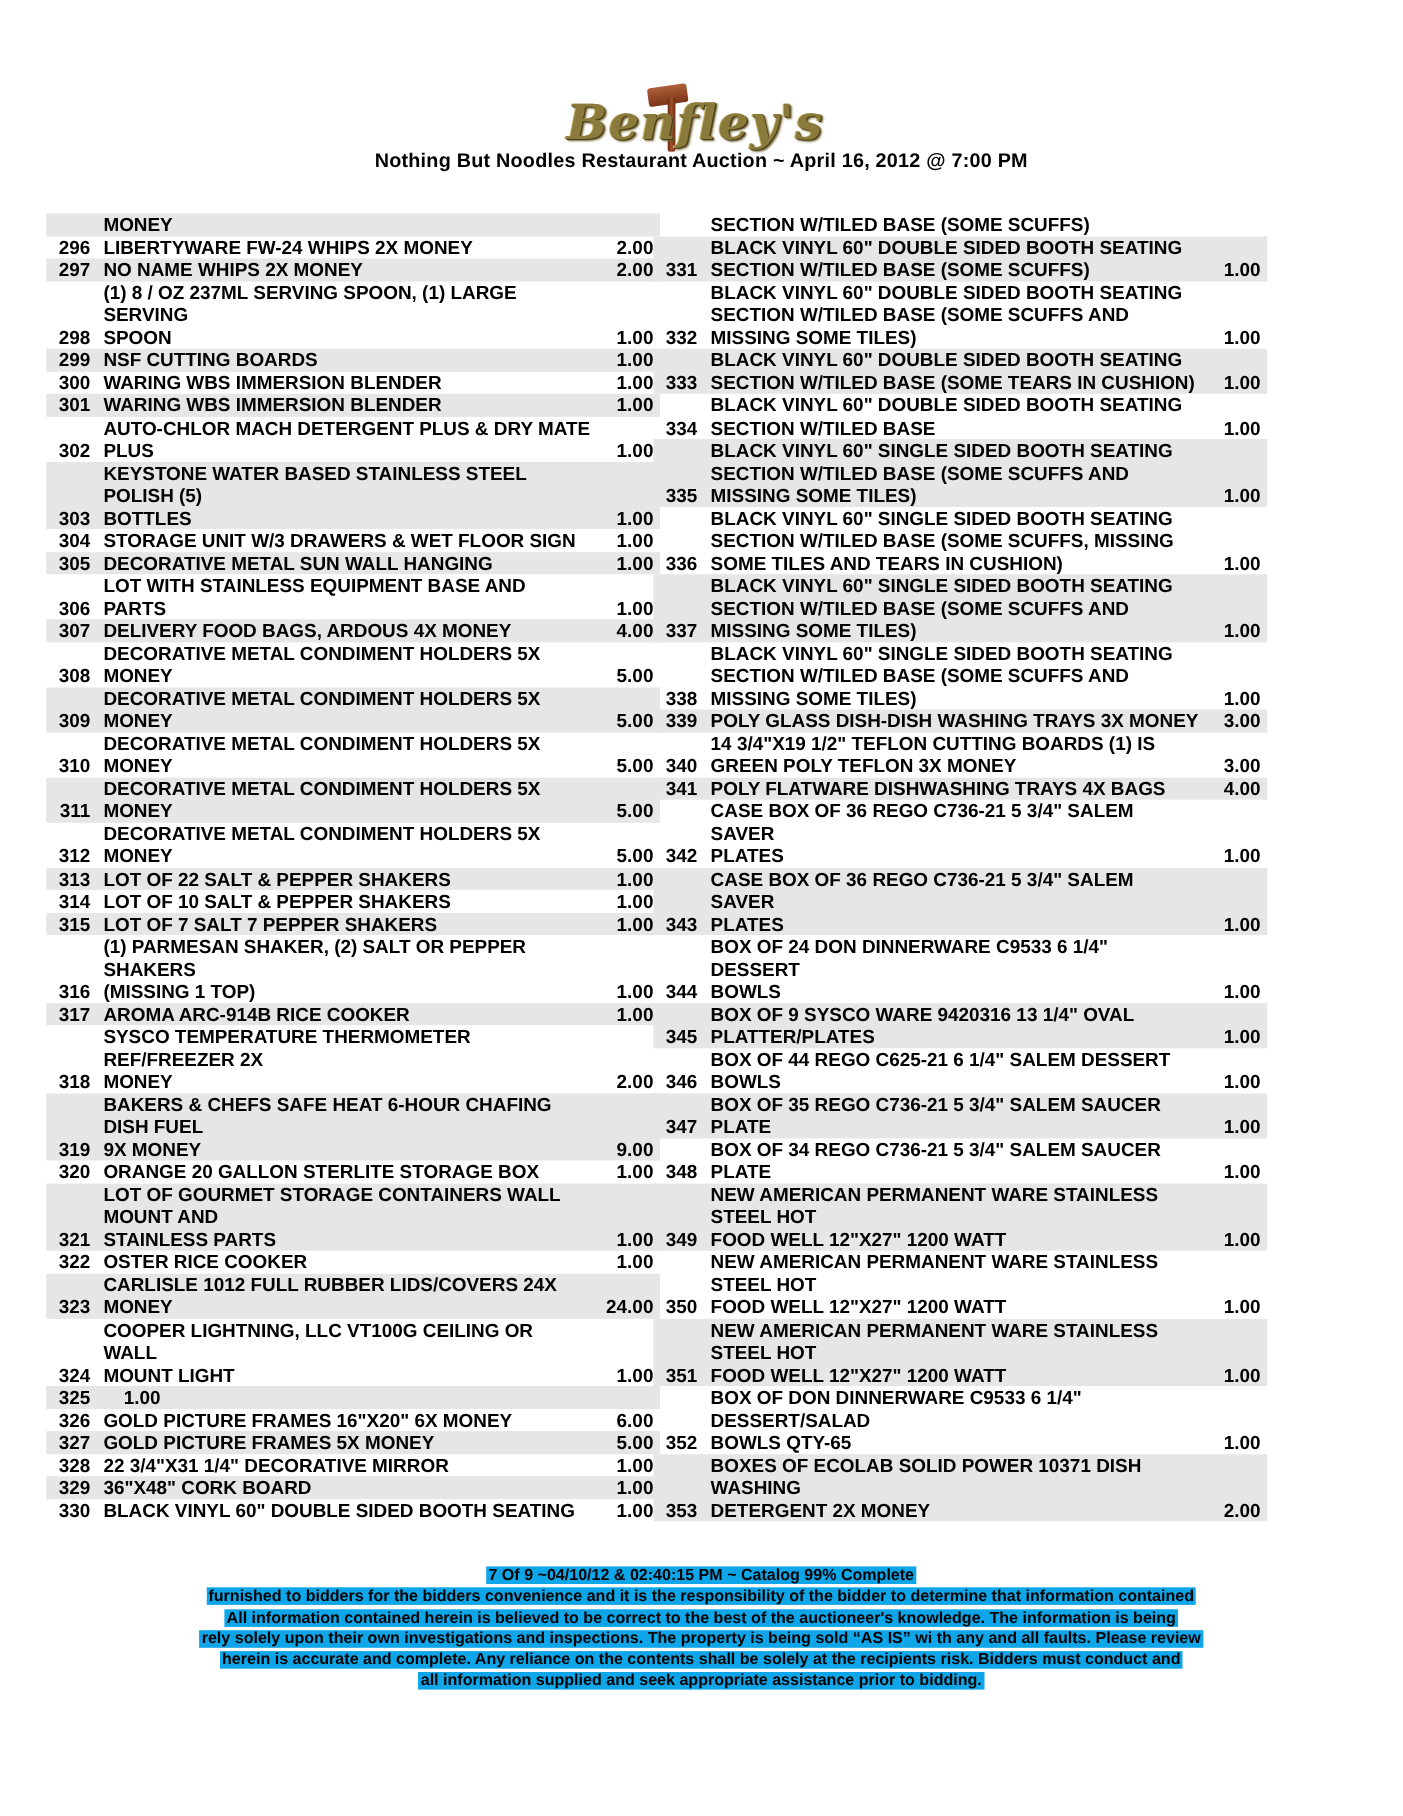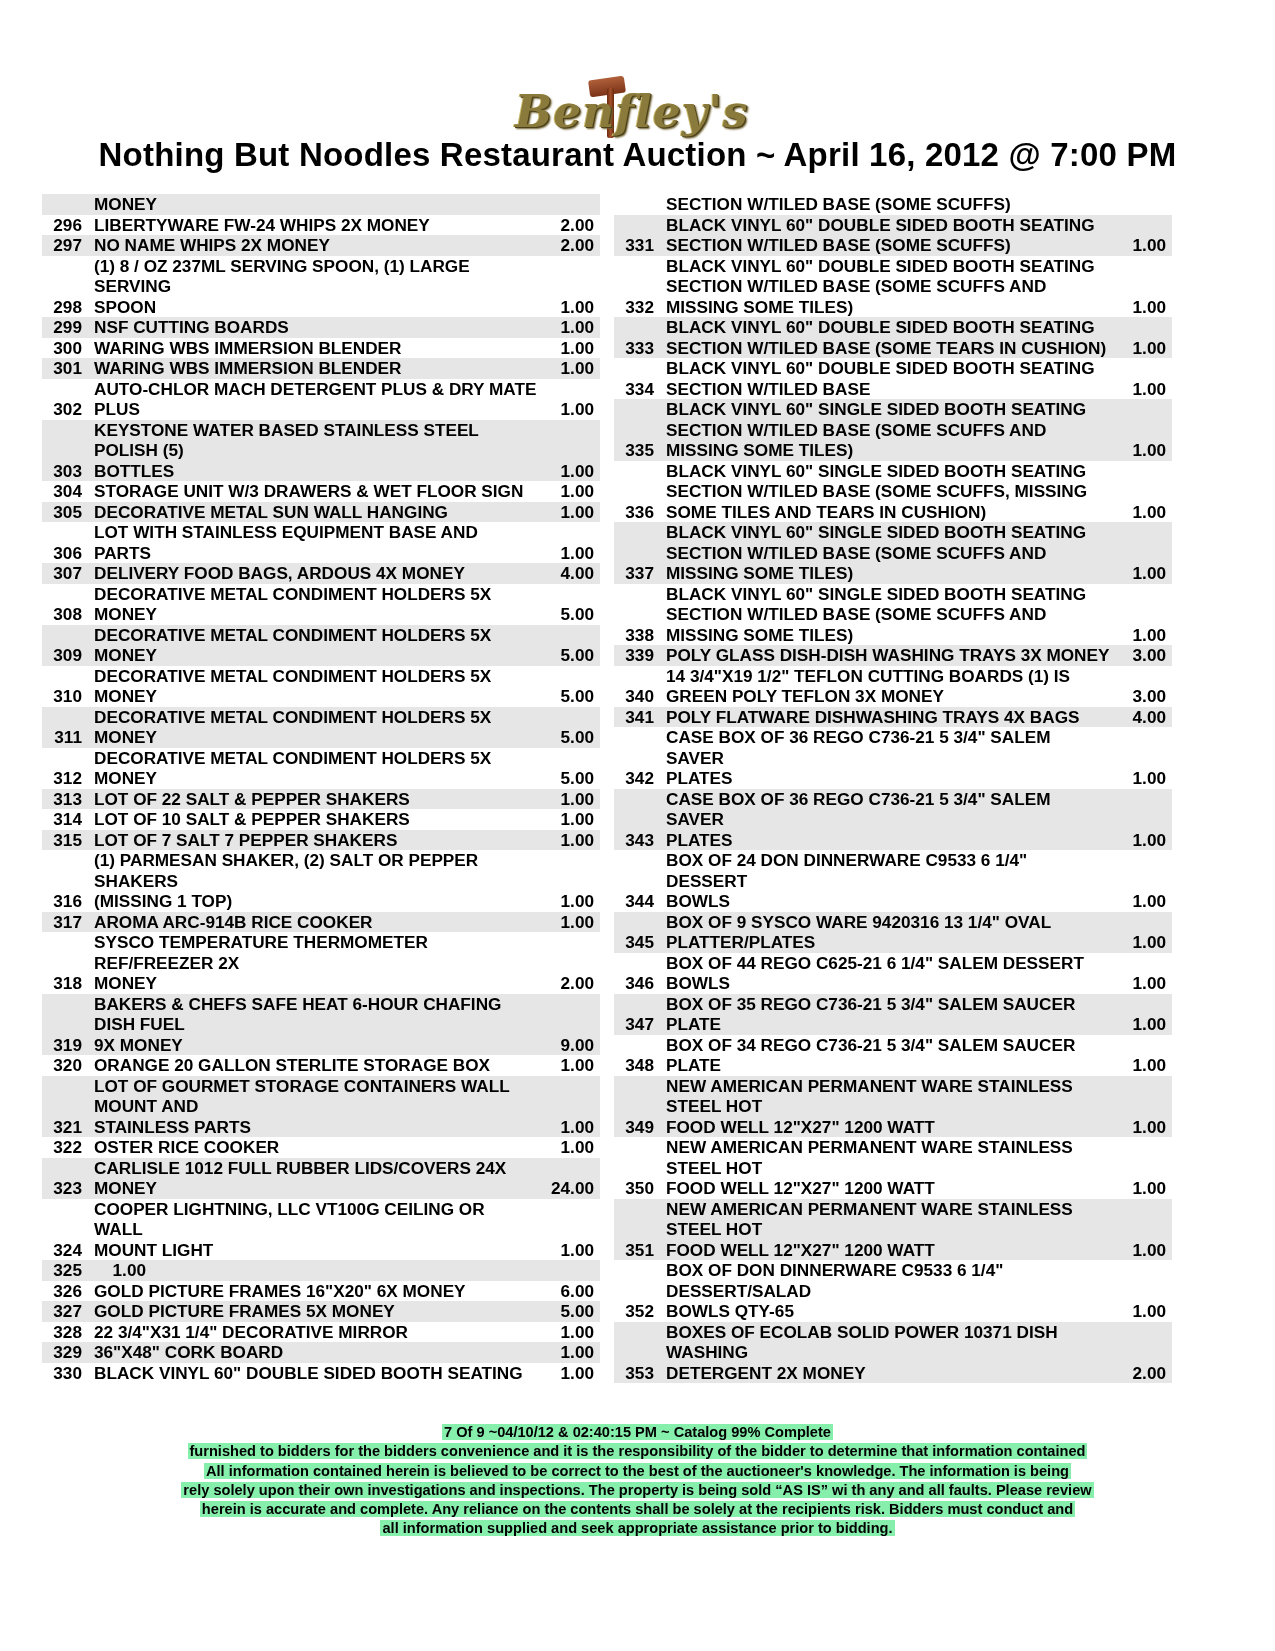--- a/index.html
+++ b/index.html
@@ -22,41 +22,41 @@
     background: linear-gradient(90deg, #6b2a10, #a3502a, #6b2a10);
     border-radius: 2px;
   }
   .gavel-head {
     position: absolute; left: 74px; top: 0; width: 36px; height: 17px;
     background: linear-gradient(180deg, #b0603a, #7a3318);
     border-radius: 3px; transform: rotate(-8deg);
   }
   .page-title {
     position: absolute; left: 0; top: 136px; width: 1275px; text-align: center;
-    font-size: 33px; font-weight: bold; letter-spacing: 0.2px;
+    font-size: 18px; font-weight: bold; letter-spacing: 0.2px;
   }
   .col {
     position: absolute; top: 194px; width: 558px;
   }
   .col-left { left: 42px; }
-  .col-right { left: 614px; width: 558px; }
+  .col-right { left: 594px; width: 558px; }
   .row {
     display: flex; align-items: flex-end;
     font-size: 17.2px; font-weight: bold; line-height: 20.5px;
   }
   .row.shaded { background: #e6e6e6; }
   .lot { width: 40px; text-align: right; padding-right: 12px; flex: none; }
   .desc { flex: 1; white-space: pre-line; }
   .qty { width: 52px; text-align: right; padding-right: 6px; flex: none; }
   .col-left .desc { width: 450px; }
   .footer {
     position: absolute; left: 0; top: 1423px; width: 1275px; text-align: center;
     font-size: 14.6px; font-weight: bold; line-height: 19.3px;
   }
-  .footer .hl { background: #86efac; padding: 0 2px; }
+  .footer .hl { background: #0ea5e9; padding: 0 2px; }
 </style>
 </head>
 <body>
 
 <div class="logo">
   <div class="gavel-head"></div>
   <div class="gavel-handle"></div>
   <div class="logo-text">Benfley's</div>
 </div>
 

